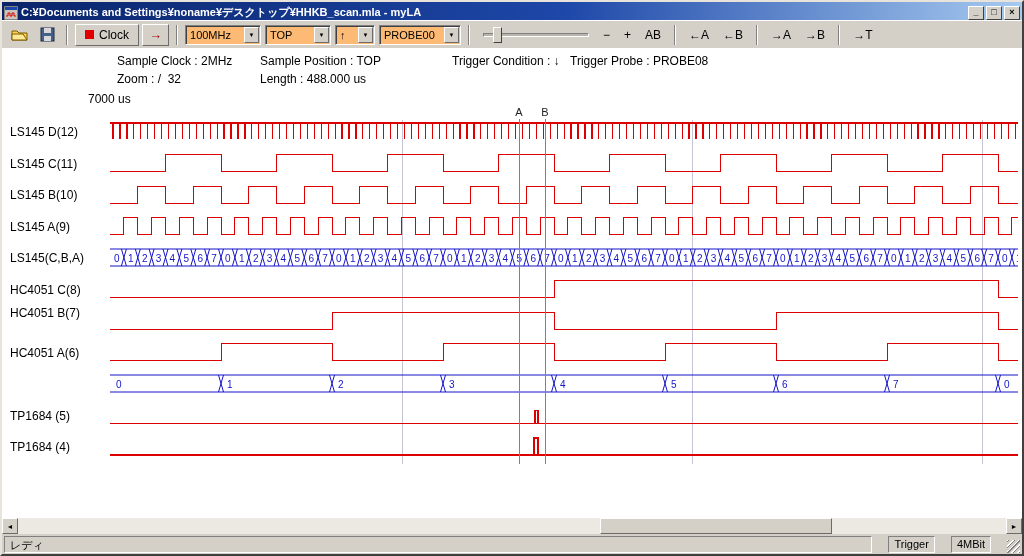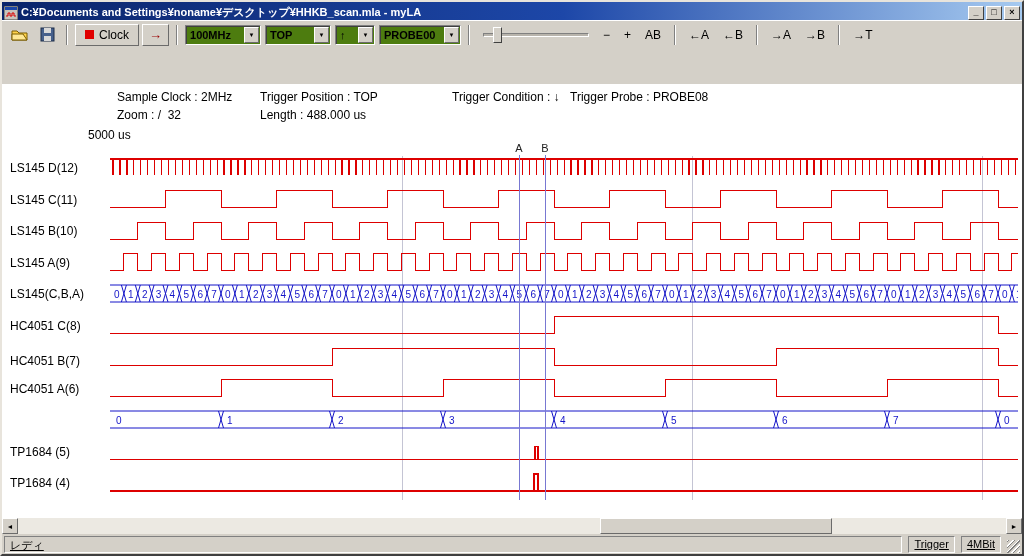--- a/index.html
+++ b/index.html
@@ -27,50 +27,50 @@
   .toolbar { height:28px; display:flex; align-items:center; padding:0 6px; gap:3px;
     border-top:1px solid #fff; flex:0 0 auto; }
   .tb-icon { width:24px; height:22px; background:transparent; border:none; display:flex; align-items:center; justify-content:center; }
   .btn-raised { background:#d4d0c8; border:1px solid; border-color:#fff #6b6b6b #6b6b6b #fff; }
   .tb-stop { height:22px; display:flex; align-items:center; gap:5px; padding:0 9px; font-size:12px; font-family:inherit; }
   .stopsq { width:9px; height:9px; background:#e00000; display:inline-block; }
   .tb-run { height:22px; width:27px; font-size:13px; font-weight:bold; color:#990000; font-family:inherit; }
   .sep { width:2px; height:20px; border-left:1px solid #808080; border-right:1px solid #fff; margin:0 4px; flex:0 0 auto; }
   .strip { display:flex; align-items:center; gap:4px; }
   .combo { height:20px; display:inline-flex; align-items:center; justify-content:space-between;
-    background:#4d7c0f; border:1px solid; border-color:#808080 #fff #fff #808080; box-shadow:inset 1px 1px 0 #404040; padding-left:4px; font-size:11px;font-weight:bold; }
+    background:#fdba74; border:1px solid; border-color:#808080 #fff #fff #808080; box-shadow:inset 1px 1px 0 #404040; padding-left:4px; font-size:11px; }
   .combo-value { white-space:nowrap; }
   .combo-arrow { width:15px; height:16px; background:#d4d0c8; border:1px solid; border-color:#fff #6b6b6b #6b6b6b #fff;
     font-size:6px; display:flex; align-items:center; justify-content:center; margin-right:1px; }
   .slider { width:106px; height:22px; position:relative; margin:0 6px; flex:0 0 auto; }
   .slider-groove { position:absolute; left:0; right:0; top:9px; height:4px; background:#b8b4ac;
     border:1px solid; border-color:#808080 #fff #fff #808080; }
   .slider-thumb { position:absolute; left:10px; top:3px; width:9px; height:16px; background:#d4d0c8;
     border:1px solid; border-color:#fff #404040 #404040 #fff; }
   .flat-btn { background:transparent; border:none; font-size:12px; padding:2px 5px; font-family:inherit; white-space:nowrap; }
 
   
-  .main { background:#fff; position:relative; flex:1 1 auto; overflow:hidden;margin-top:36px; }
+  .main { background:#fff; position:relative; flex:1 1 auto; overflow:hidden; }
   .info-span { position:absolute; top:6px; font-size:12px; white-space:pre; }
   .info-span2 { position:absolute; top:24px; font-size:12px; white-space:pre; }
   .time-scale { position:absolute; top:44px; left:86px; font-size:12px; }
   #ch-labels { position:absolute; left:0; top:58px; width:108px; height:366px; }
   .ch-label { position:absolute; left:8px; height:30px; line-height:30px; font-size:12px; white-space:nowrap; }
   #wave-svg { position:absolute; left:108px; top:58px; }
 
   
   .hscroll { height:16px; position:relative; background:#ece9e2; flex:0 0 auto; }
   .scroll-btn { position:absolute; top:0; width:16px; height:16px; background:#d4d0c8;
     border:1px solid; border-color:#fff #6b6b6b #6b6b6b #fff; font-size:7px; display:flex; align-items:center; justify-content:center; }
   .scroll-btn.left { left:0; } .scroll-btn.right { right:0; }
   .scroll-thumb { position:absolute; left:598px; top:0; width:232px; height:16px; background:#d4d0c8;
     border:1px solid; border-color:#fff #6b6b6b #6b6b6b #fff; }
 
   
-  .statusbar { height:20px; display:flex; align-items:flex-end; gap:6px; padding:1px 2px; flex:0 0 auto;text-decoration:underline; }
+  .statusbar { height:20px; display:flex; align-items:flex-end; gap:16px; padding:1px 2px; flex:0 0 auto; }
   .status-panel { border:1px solid; border-color:#808080 #fff #fff #808080; padding:1px 5px; font-size:11px; height:17px; white-space:nowrap; }
   .status-ready { flex:1; }
   .grip { width:13px; height:13px; align-self:flex-end;
     background:repeating-linear-gradient(135deg,#fff 0 1px,#808080 1px 2px,#d4d0c8 2px 4px); }
 </style>
 </head>
 <body>
 
 <div class="window">
 
@@ -147,34 +147,34 @@
         <span class="sep"></span>
         <button class="flat-btn">→A</button>
         <button class="flat-btn">→B</button>
         <span class="sep"></span>
         <button class="flat-btn">→T</button>
       </span>
   </div>
 
   <div class="main">
     <span class="info-span" style="left:115px">Sample Clock : 2MHz</span>
-    <span class="info-span" style="left:258px">Trigger Position : TOP</span>
+    <span class="info-span" style="left:258px">Sample Position : TOP</span>
     <span class="info-span" style="left:450px">Trigger Condition : ↓</span>
     <span class="info-span" style="left:568px">Trigger Probe : PROBE08</span>
     <span class="info-span2" style="left:115px">Zoom : /  32</span>
     <span class="info-span2" style="left:258px">Length : 488.000 us</span>
-    <span class="time-scale">5000 us</span>
+    <span class="time-scale">7000 us</span>
     <div id="ch-labels">
         <div class="ch-label" style="top: 11px;">LS145 D(12)</div>
         <div class="ch-label" style="top: 42.5px;">LS145 C(11)</div>
         <div class="ch-label" style="top: 74px;">LS145 B(10)</div>
         <div class="ch-label" style="top: 105.5px;">LS145 A(9)</div>
         <div class="ch-label" style="top: 137px; text-align: center;">LS145(C,B,A)</div>
         <div class="ch-label" style="top: 168.5px;">HC4051 C(8)</div>
-        <div class="ch-label" style="top: 204px;">HC4051 B(7)</div>
+        <div class="ch-label" style="top: 192px;">HC4051 B(7)</div>
         <div class="ch-label" style="top: 231.5px;">HC4051 A(6)</div>
         <div class="ch-label" style="top: 294.5px;">TP1684 (5)</div>
         <div class="ch-label" style="top: 326px;">TP1684 (4)</div>
       </div>
     <svg id="wave-svg" width="908" height="366">
         <line x1="292" y1="14" x2="292" y2="358" stroke="#c4c4d4" stroke-width="1" shape-rendering="crispEdges"></line>
         <line x1="582" y1="14" x2="582" y2="358" stroke="#c4c4d4" stroke-width="1" shape-rendering="crispEdges"></line>
         <line x1="872" y1="14" x2="872" y2="358" stroke="#c4c4d4" stroke-width="1" shape-rendering="crispEdges"></line>
         <path d="M0 17 H908 M3.0 17 V33 M9.9 17 V33 M16.9 17 V33 M23.8 17 V33 M30.8 17 V33 M37.7 17 V33 M44.6 17 V33 M51.6 17 V33 M58.5 17 V33 M65.5 17 V33 M72.4 17 V33 M79.3 17 V33 M86.3 17 V33 M93.2 17 V33 M100.2 17 V33 M107.1 17 V33 M114.0 17 V33 M121.0 17 V33 M127.9 17 V33 M134.9 17 V33 M141.8 17 V33 M148.7 17 V33 M155.7 17 V33 M162.6 17 V33 M169.6 17 V33 M176.5 17 V33 M183.4 17 V33 M190.4 17 V33 M197.3 17 V33 M204.3 17 V33 M211.2 17 V33 M218.1 17 V33 M225.1 17 V33 M232.0 17 V33 M239.0 17 V33 M245.9 17 V33 M252.8 17 V33 M259.8 17 V33 M266.7 17 V33 M273.7 17 V33 M280.6 17 V33 M287.5 17 V33 M294.5 17 V33 M301.4 17 V33 M308.4 17 V33 M315.3 17 V33 M322.2 17 V33 M329.2 17 V33 M336.1 17 V33 M343.1 17 V33 M350.0 17 V33 M356.9 17 V33 M363.9 17 V33 M370.8 17 V33 M377.8 17 V33 M384.7 17 V33 M391.6 17 V33 M398.6 17 V33 M405.5 17 V33 M412.5 17 V33 M419.4 17 V33 M426.3 17 V33 M433.3 17 V33 M440.2 17 V33 M447.2 17 V33 M454.1 17 V33 M461.0 17 V33 M468.0 17 V33 M474.9 17 V33 M481.9 17 V33 M488.8 17 V33 M495.7 17 V33 M502.7 17 V33 M509.6 17 V33 M516.6 17 V33 M523.5 17 V33 M530.4 17 V33 M537.4 17 V33 M544.3 17 V33 M551.3 17 V33 M558.2 17 V33 M565.1 17 V33 M572.1 17 V33 M579.0 17 V33 M586.0 17 V33 M592.9 17 V33 M599.8 17 V33 M606.8 17 V33 M613.7 17 V33 M620.7 17 V33 M627.6 17 V33 M634.5 17 V33 M641.5 17 V33 M648.4 17 V33 M655.4 17 V33 M662.3 17 V33 M669.2 17 V33 M676.2 17 V33 M683.1 17 V33 M690.1 17 V33 M697.0 17 V33 M703.9 17 V33 M710.9 17 V33 M717.8 17 V33 M724.8 17 V33 M731.7 17 V33 M738.6 17 V33 M745.6 17 V33 M752.5 17 V33 M759.5 17 V33 M766.4 17 V33 M773.3 17 V33 M780.3 17 V33 M787.2 17 V33 M794.2 17 V33 M801.1 17 V33 M808.0 17 V33 M815.0 17 V33 M821.9 17 V33 M828.9 17 V33 M835.8 17 V33 M842.7 17 V33 M849.7 17 V33 M856.6 17 V33 M863.6 17 V33 M870.5 17 V33 M877.4 17 V33 M884.4 17 V33 M891.3 17 V33 M898.3 17 V33 M905.2 17 V33" stroke="#dd0000" fill="none" stroke-width="1.2" shape-rendering="crispEdges"></path>
         <path d="M0 65.5 H55.5 V48.5 H111.0 V65.5 H166.5 V48.5 H222.0 V65.5 H277.5 V48.5 H333.0 V65.5 H388.5 V48.5 H444.0 V65.5 H499.5 V48.5 H555.0 V65.5 H610.5 V48.5 H666.0 V65.5 H721.5 V48.5 H777.0 V65.5 H832.5 V48.5 H888.0 V65.5 H908" stroke="#dd0000" fill="none" stroke-width="1" shape-rendering="crispEdges"></path>

